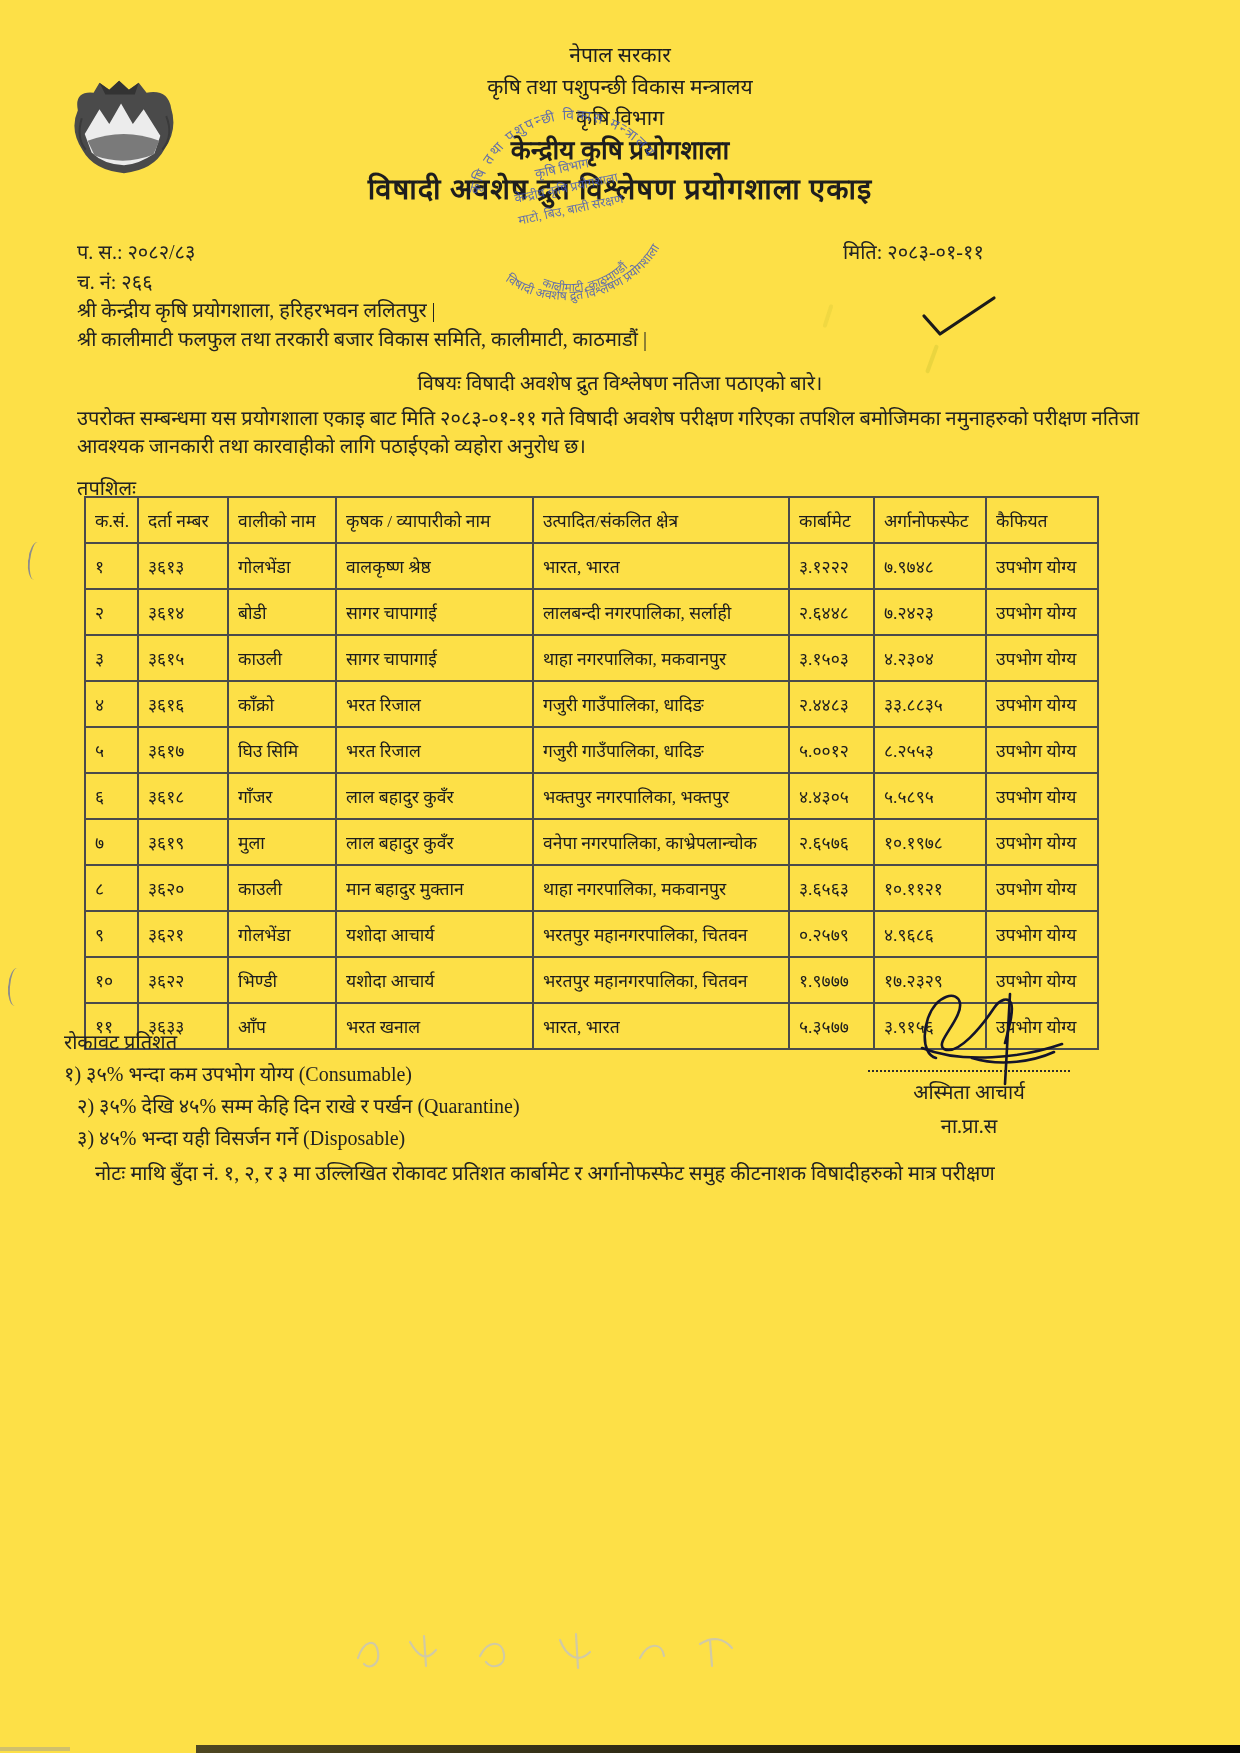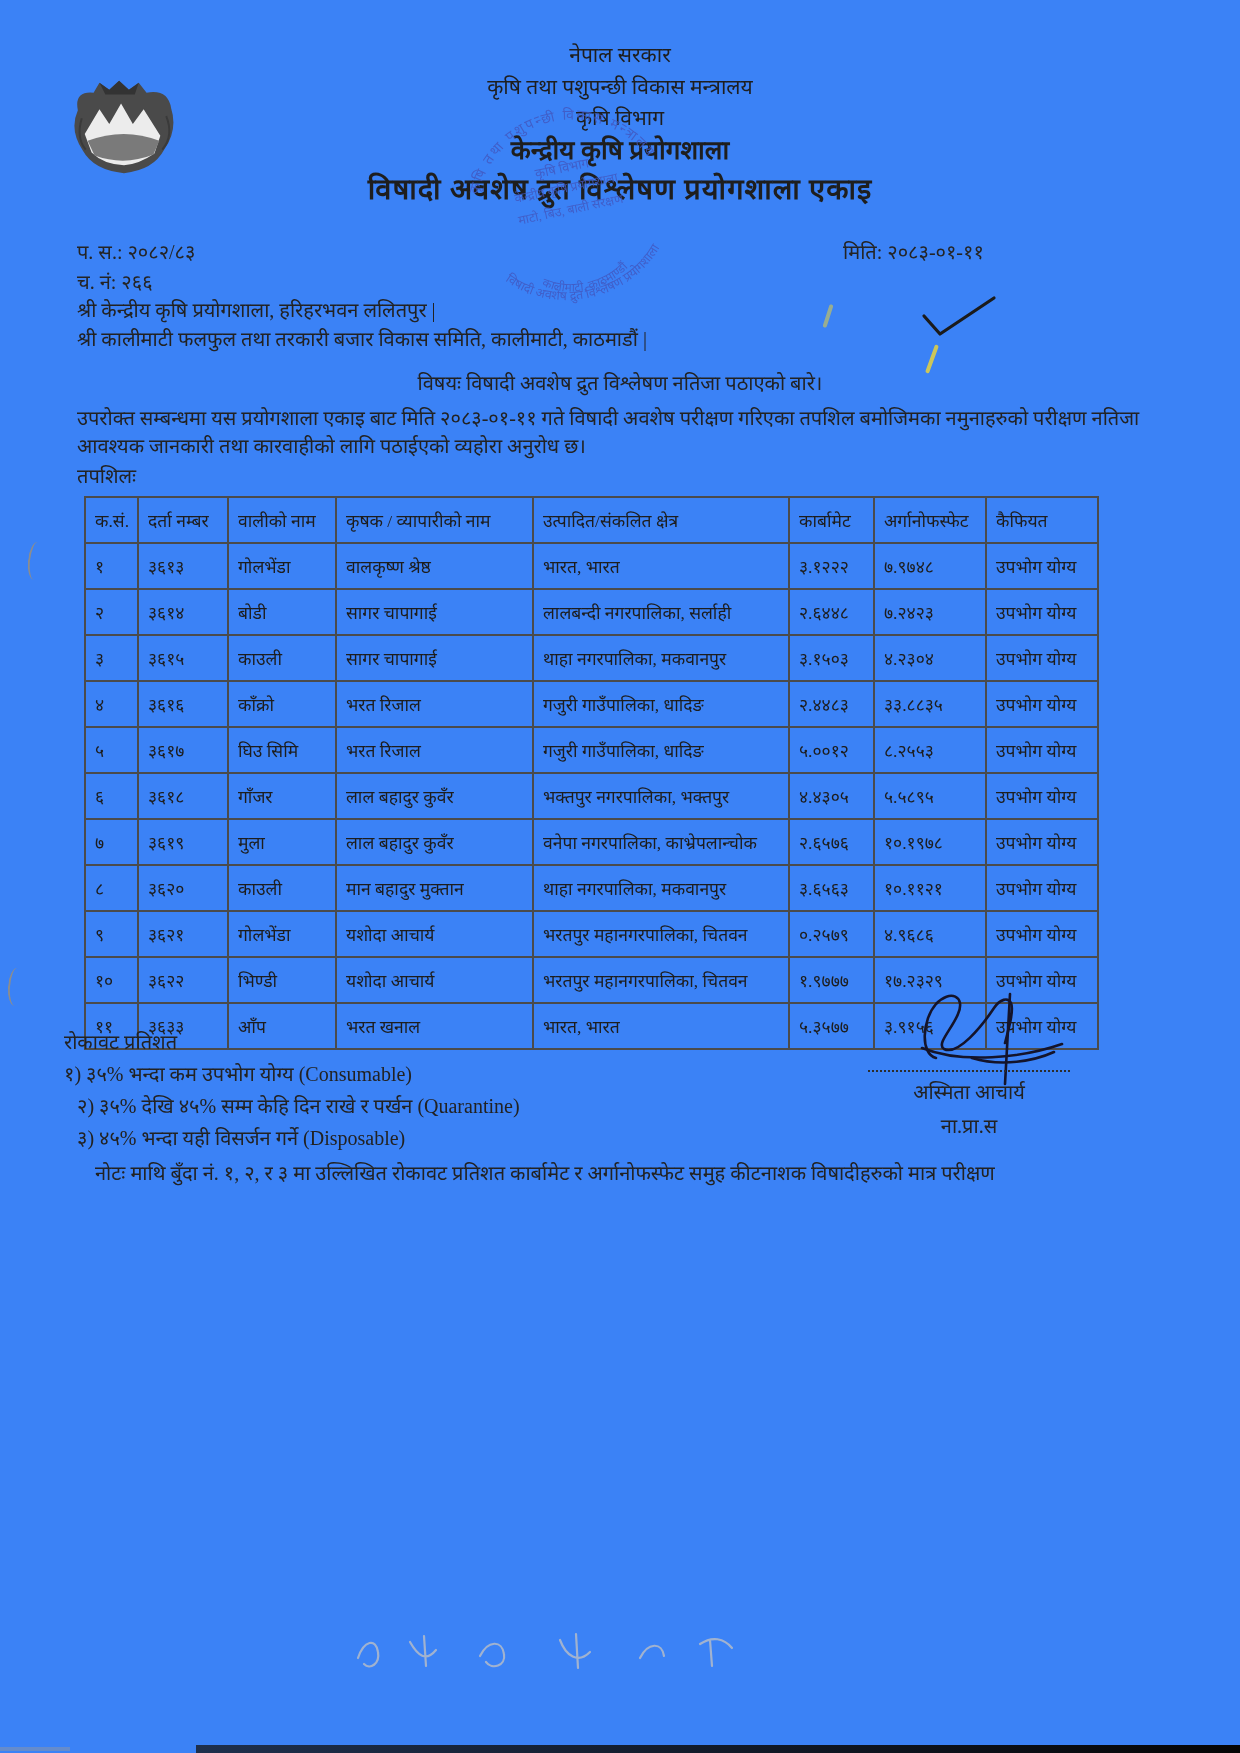--- a/index.html
+++ b/index.html
@@ -1,19 +1,19 @@
 <!DOCTYPE html>
 <html><head>
 <meta charset="utf-8">
 <style>
   html,body{margin:0;padding:0;}
   .page{
     position:relative;
     width:1240px;height:1753px;
-    background:#3b82f6;
+    background:#fde047;
     font-family:"Liberation Serif","DejaVu Serif",serif;
     color:#222;
     overflow:hidden;
   }
   .abs{position:absolute;}
   
   .hdr{left:0;width:1240px;text-align:center;color:#1e1e1e;}
   .h1{top:40px;font-size:21px;}
   .h2{top:72px;font-size:21px;}
   .h3{top:103px;font-size:21px;}
@@ -26,21 +26,21 @@
   .stamp{left:442px;top:88px;width:252px;height:218px;transform:rotate(-12deg);opacity:.82;pointer-events:none;}
   
   .refline{font-size:20px;color:#242424;}
   .refno{left:77px;top:238px;}
   .dateline{left:843px;top:238px;}
   .chno{left:77px;top:268px;}
   .addr1{left:77px;top:296px;font-size:20px;}
   .addr2{left:77px;top:325px;font-size:20px;text-align:right;}
   .subject{left:0;width:1240px;top:369px;text-align:center;font-size:20px;}
   .bodytext{left:77px;top:404px;width:1092px;font-size:20px;line-height:28px;text-align:left;}
-  .tapasil{left:77px;top:462px;font-size:20px;text-align:center;}
+  .tapasil{left:77px;top:474px;font-size:20px;text-align:center;}
   
   table.results{
     position:absolute;left:84px;top:496px;width:1013px;
     border-collapse:collapse;table-layout:fixed;
     font-size:17.5px;color:#1d1d1d;padding-left:25px;
   }
   table.results th,table.results td{
     border:2px solid #4b4b4b;
     height:40px;
     padding:2px 6px 2px 9px;

